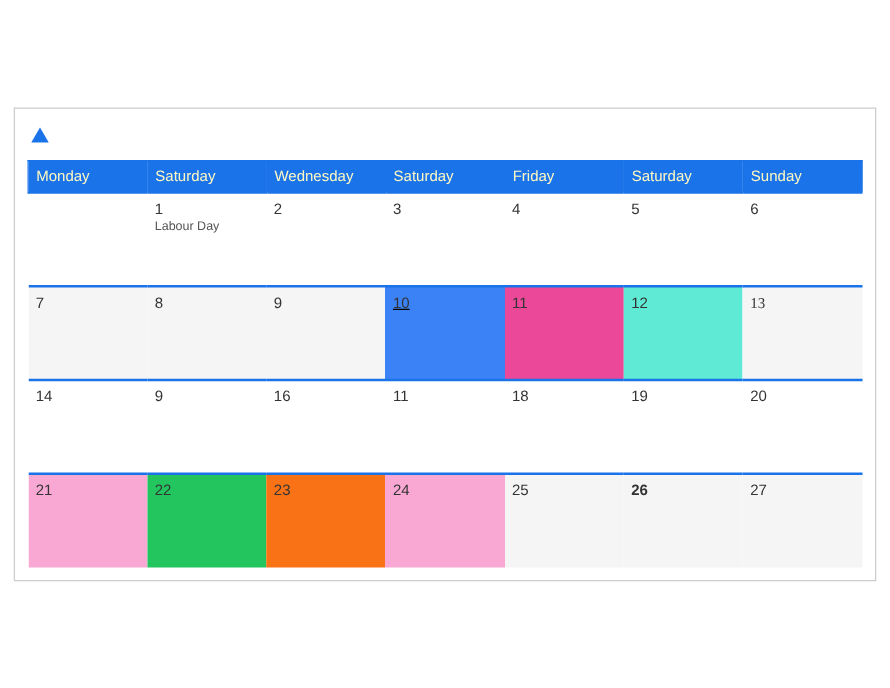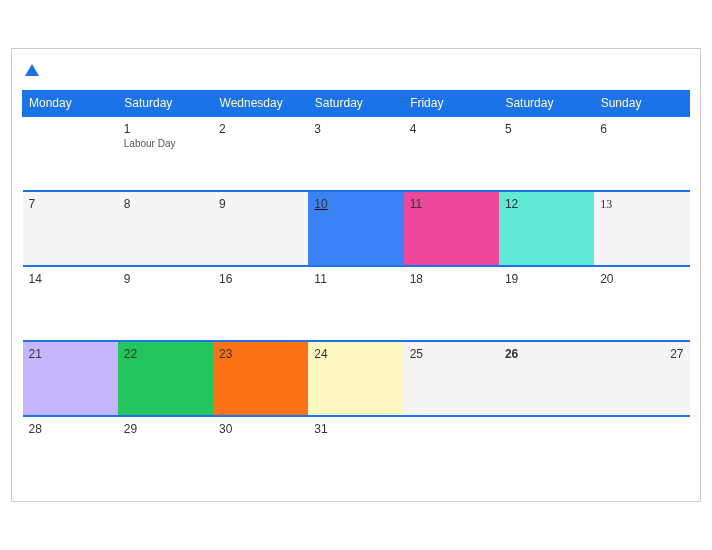--- a/index.html
+++ b/index.html
@@ -194,54 +194,37 @@
             <span class="day-number">18</span>
           </td>
           <td>
             <span class="day-number">19</span>
           </td>
           <td>
             <span class="day-number">20</span>
           </td>
         </tr>
         <tr>
-          <td style="background: #c4b5fd;">
+          <td style="background: #f9a8d4;">
             <span class="day-number">21</span>
           </td>
           <td style="background: #22c55e;">
             <span class="day-number">22</span>
           </td>
           <td style="background: #f97316;">
             <span class="day-number">23</span>
           </td>
-          <td style="background: #fef9c3;">
+          <td style="background: #f9a8d4;">
             <span class="day-number">24</span>
           </td>
           <td style="background: rgb(245, 245, 245);">
             <span class="day-number">25</span>
           </td>
           <td style="background: rgb(245, 245, 245); font-weight: bold;">
             <span class="day-number">26</span>
           </td>
-          <td style="background: rgb(245, 245, 245); text-align: right;">
+          <td style="background: rgb(245, 245, 245);">
             <span class="day-number">27</span>
           </td>
-        </tr>
-        <tr>
-          <td>
-            <span class="day-number">28</span>
-          </td>
-          <td>
-            <span class="day-number">29</span>
-          </td>
-          <td>
-            <span class="day-number">30</span>
-          </td>
-          <td>
-            <span class="day-number">31</span>
-          </td>
-          <td style="border-top: 2px solid rgb(26, 115, 232);"></td>
-          <td style="border-top: 2px solid rgb(26, 115, 232);"></td>
-          <td style="border-top: 2px solid rgb(26, 115, 232);"></td>
         </tr>
       </tbody>
   </table>
 </div>
 
 </body></html>

